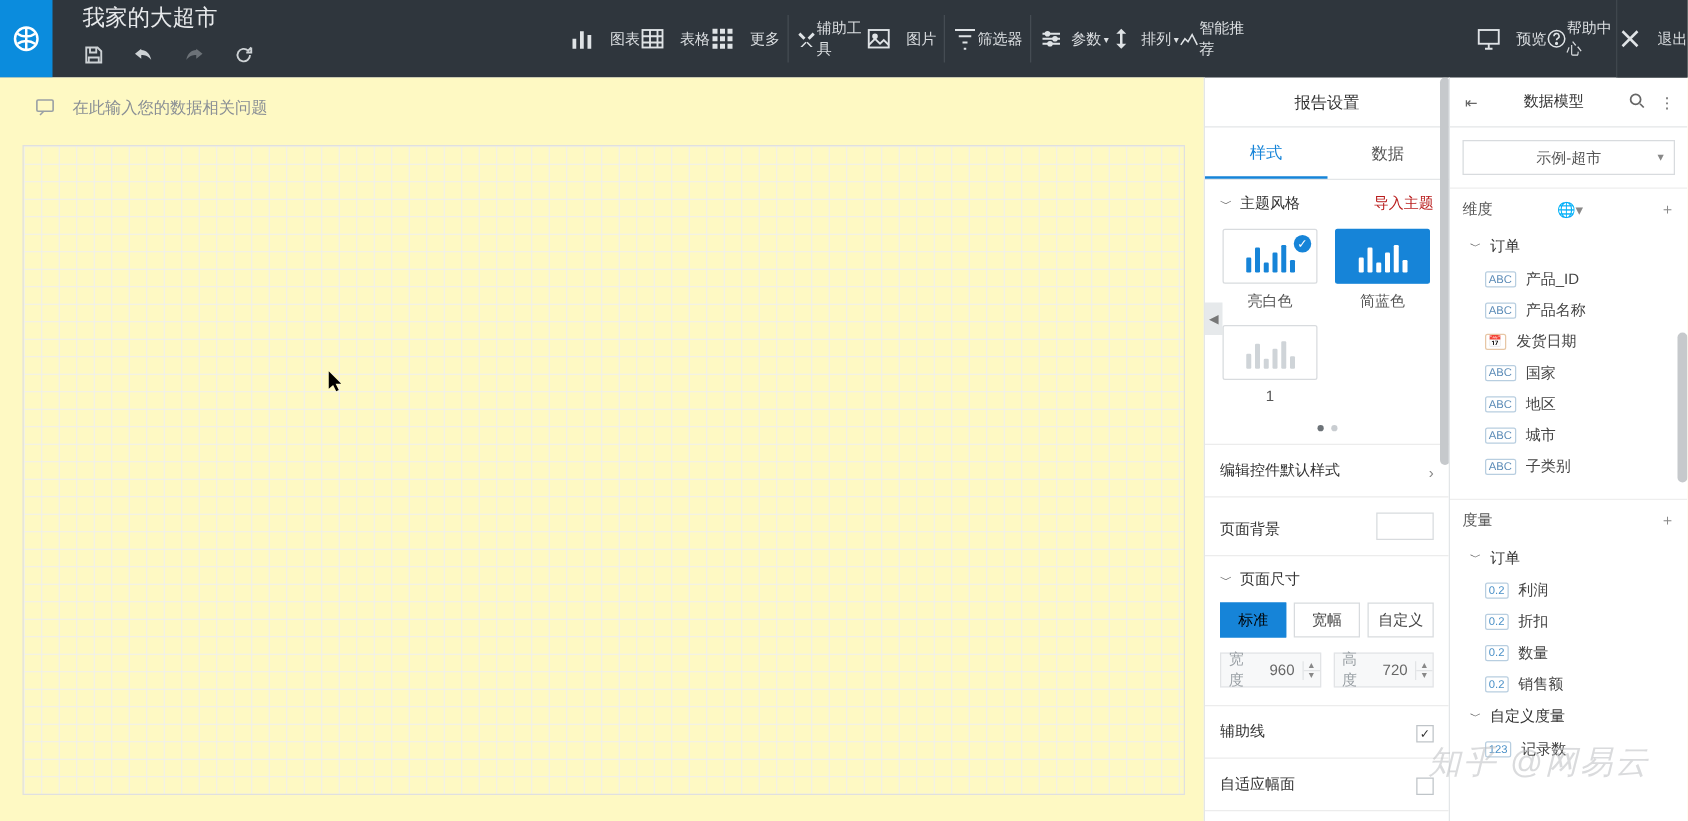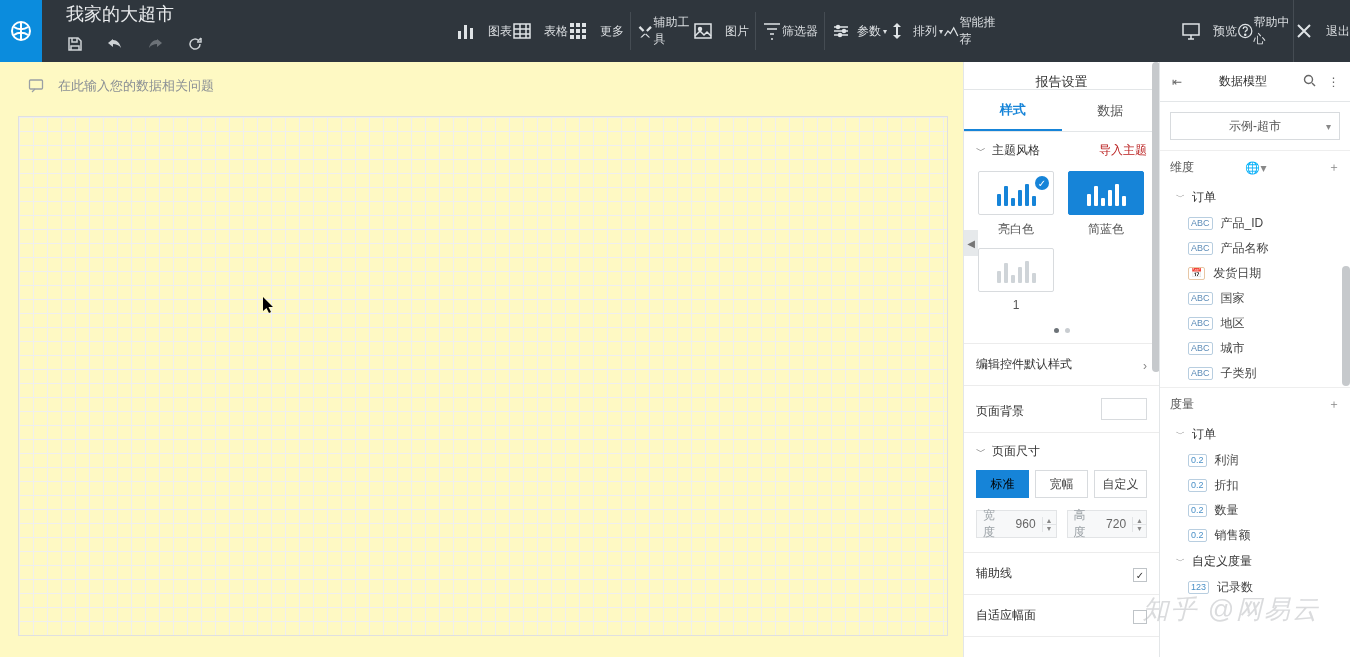--- a/index.html
+++ b/index.html
@@ -26,24 +26,24 @@
 
 .ws { position:absolute; left:0; top:62px; width:963px; height:595px; background:#fef9c3; }
 .ask { height:48px; display:flex; align-items:center; padding:0 28px; gap:14px; color:#8a8f95; font-size:13px; }
 .canvas { position:absolute; left:18px; top:54px; width:930px; height:520px; border:1px solid #e0e0e0;
   background-image:linear-gradient(#efefef 1px,transparent 1px),linear-gradient(90deg,#efefef 1px,transparent 1px);
   background-size:14px 14px; }
 .cursor { position:absolute; left:262px; top:234px; }
 
 
 .settings { position:absolute; left:963px; top:62px; width:197px; height:595px; border-left:1px solid #e3e6e8; border-right:1px solid #e3e6e8; overflow:hidden; font-size:13px; color:#333; }
-.settings .hdr { height:28px; line-height:40px; text-align:center; border-bottom:1px solid #e3e6e8; }
+.settings .hdr { height:40px; line-height:40px; text-align:center; border-bottom:1px solid #e3e6e8; }
 .tabs2 { display:flex; height:42px; border-bottom:1px solid #e3e6e8; }
 .tab2 { flex:1; display:flex; align-items:center; justify-content:center; cursor:pointer; color:#555; }
-.tab2.active { color:#1684d8; border-bottom:2px solid #1684d8;font-weight:bold; }
+.tab2.active { color:#1684d8; border-bottom:2px solid #1684d8; }
 .sect { border-bottom:1px solid #ececec; }
 .sect-h { display:flex; align-items:center; padding:10px 12px; gap:6px; font-size:12px; }
 .chev { font-size:10px; color:#666; }
 .link { color:#b91c1c; margin-left:auto; font-size:12px; cursor:pointer; }
 .themes { display:flex; flex-wrap:wrap; gap:10px 14px; padding:2px 14px 8px 14px; position:relative; }
 .thm { width:76px; display:flex; flex-direction:column; align-items:center; gap:6px; font-size:12px; color:#555; cursor:pointer; }
 .thm .box { width:76px; height:44px; border:1px solid #d8dbde; border-radius:2px; display:flex; align-items:flex-end; justify-content:center; gap:3px; padding-bottom:8px; position:relative; }
 .thm .box.dark { background:#2f363d; }
 .thm .box.blue { background:#1684d8; border-color:#1684d8; }
 .bar { width:4px; background:#1684d8; border-radius:1px; }
@@ -85,21 +85,21 @@
 .ghdr .plus { margin-left:auto; color:#888; cursor:pointer; }
 .ghdr .globe { margin-left:auto; margin-right:10px; color:#888; }
 .node { display:flex; align-items:center; padding:5px 10px 5px 16px; gap:6px; cursor:pointer; }
 .node .arr { font-size:9px; color:#555; width:10px; }
 .fld { display:flex; align-items:center; padding:4px 10px 4px 28px; gap:8px; cursor:pointer; color:#444; }
 .tag { font-size:9px; color:#5b8bb7; border:1px solid #b8cee0; border-radius:2px; padding:0 2px; line-height:11px; }
 .tag.cal { color:#d98b3d; border-color:#e7c7a6; }
 .tag.num { color:#4a90c7; border-color:#b8cee0; }
 .mscroll { position:absolute; right:0; top:40px; width:8px; height:160px; }
 .mthumb { position:absolute; top:164px; width:8px; height:120px; background:#c6c9cc; border-radius:4px; }
-.grp.measure{ margin-top:1px;}
+.grp.measure{ margin-top:13px;}
 .watermark{position:absolute;right:30px;bottom:30px;font-size:26px;color:#bdbfc2;opacity:.55;font-style:italic;pointer-events:none;letter-spacing:2px;}
 
 </style>
 </head>
 <body>
 
 <div class="topbar">
   <div class="logo">
     <svg viewBox="0 0 24 24" fill="none" stroke="#fff" stroke-width="2">
         <circle cx="12" cy="12" r="9"></circle>

